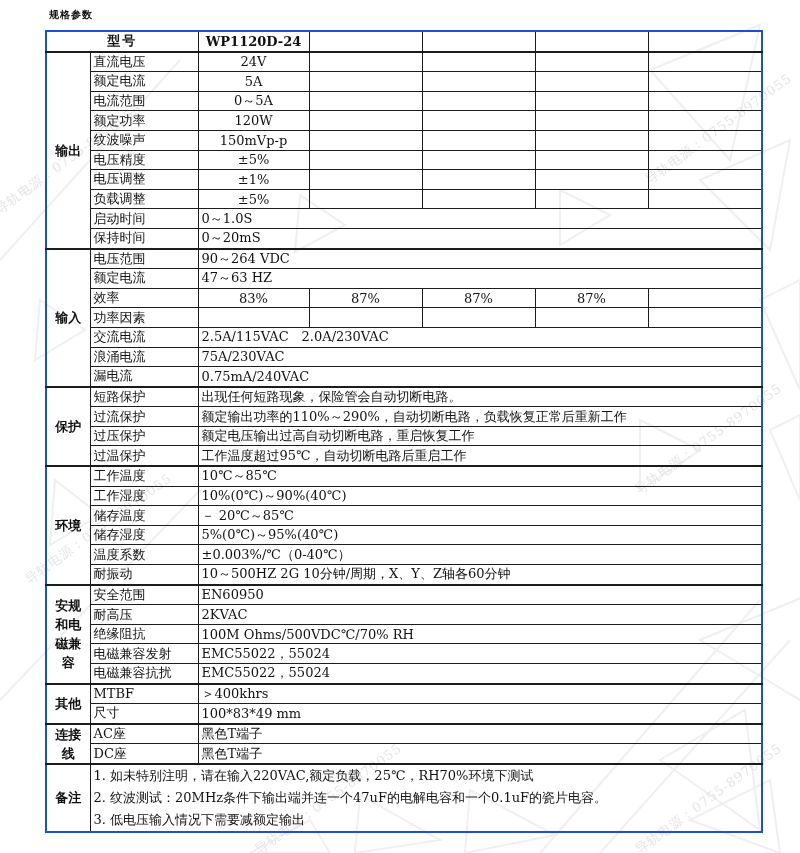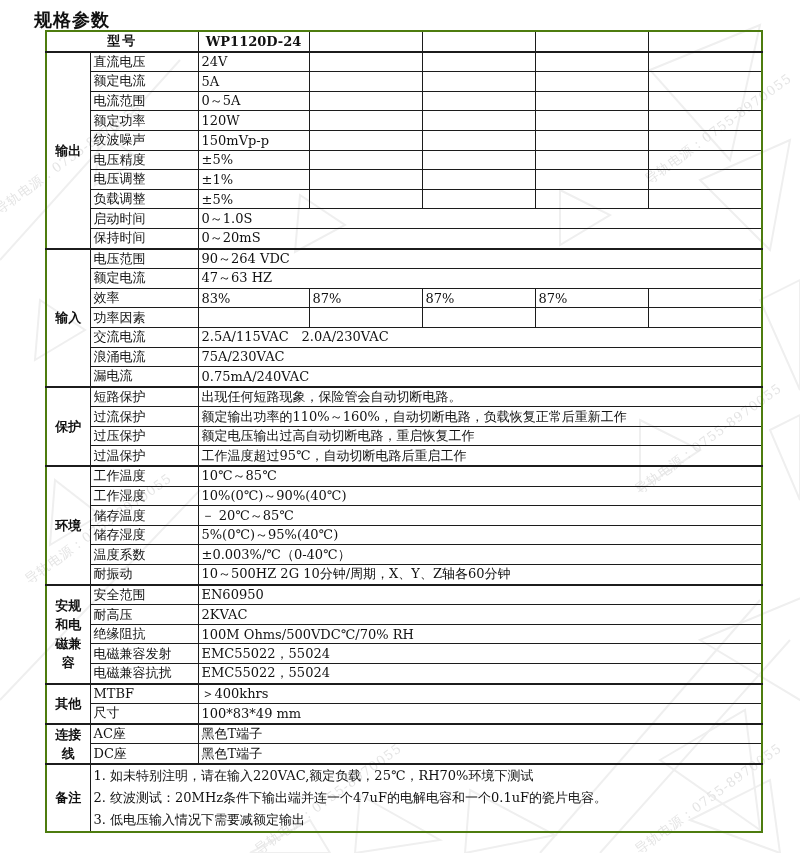--- a/index.html
+++ b/index.html
@@ -9,48 +9,48 @@
     font-family:"DejaVu Serif","Liberation Serif",serif;
   }
   
   .wm-layer{position:absolute;inset:0;z-index:0;pointer-events:none;}
   .wm-text{
     position:absolute;color:#e4e4e4;font-size:13px;white-space:nowrap;
     transform:rotate(-36deg);letter-spacing:1px;
   }
   
   .title{
-    position:absolute;left:34px;top:8px;z-index:2;
-    font-size:18px;font-weight:bold;letter-spacing:1px;
+    position:absolute;left:49px;top:8px;z-index:2;
+    font-size:10px;font-weight:bold;letter-spacing:1px;
   }
   
   table.spec{
     position:absolute;left:45px;top:30px;z-index:1;
     border-collapse:collapse;table-layout:fixed;
-    border:2px solid #4d7c0f;
+    border:2px solid #1d4ed8;
     background:transparent;
   }
   .spec td{
     border:1px solid #1c1c1c;
     font-size:13px;
     height:18.6px;
     padding:0 3px;
     overflow:hidden;
     white-space:nowrap;
     vertical-align:middle;
     background:transparent;
   }
   .spec tr.sb td{border-top-width:2px;}       
   .cat{
     font-weight:bold;font-size:15px;text-align:center;
     padding:0 2px;white-space:normal !important;word-break:break-all;
     line-height:19px;
   }
   .lbl{text-align:left;padding-left:4px;}
-  .val{text-align:left;}
+  .val{text-align:center;}
   .cval{}
   .hdr-label{font-weight:bold;font-size:16px;text-align:center;letter-spacing:2px;}
   .hdr-model{font-weight:bold;font-size:15px;text-align:center;}
   .notes-cell{white-space:normal !important;height:71px;padding:3px 5px;vertical-align:middle;}
   .notes-cell div{line-height:22px;font-size:13px;}
 </style>
 </head>
 <body>
 
 <div class="wm-layer">
@@ -221,21 +221,21 @@
     <td class="cval" colspan="5">0.75mA/240VAC</td>
   </tr>
 
   <tr class="sb">
     <td class="cat" rowspan="4">保护</td>
     <td class="lbl">短路保护</td>
     <td class="cval" colspan="5">出现任何短路现象，保险管会自动切断电路。</td>
   </tr>
   <tr>
     <td class="lbl">过流保护</td>
-    <td class="cval" colspan="5">额定输出功率的110%～160%，自动切断电路，负载恢复正常后重新工作</td>
+    <td class="cval" colspan="5">额定输出功率的110%～290%，自动切断电路，负载恢复正常后重新工作</td>
   </tr>
   <tr>
     <td class="lbl">过压保护</td>
     <td class="cval" colspan="5">额定电压输出过高自动切断电路，重启恢复工作</td>
   </tr>
   <tr>
     <td class="lbl">过温保护</td>
     <td class="cval" colspan="5">工作温度超过95℃，自动切断电路后重启工作</td>
   </tr>
 

